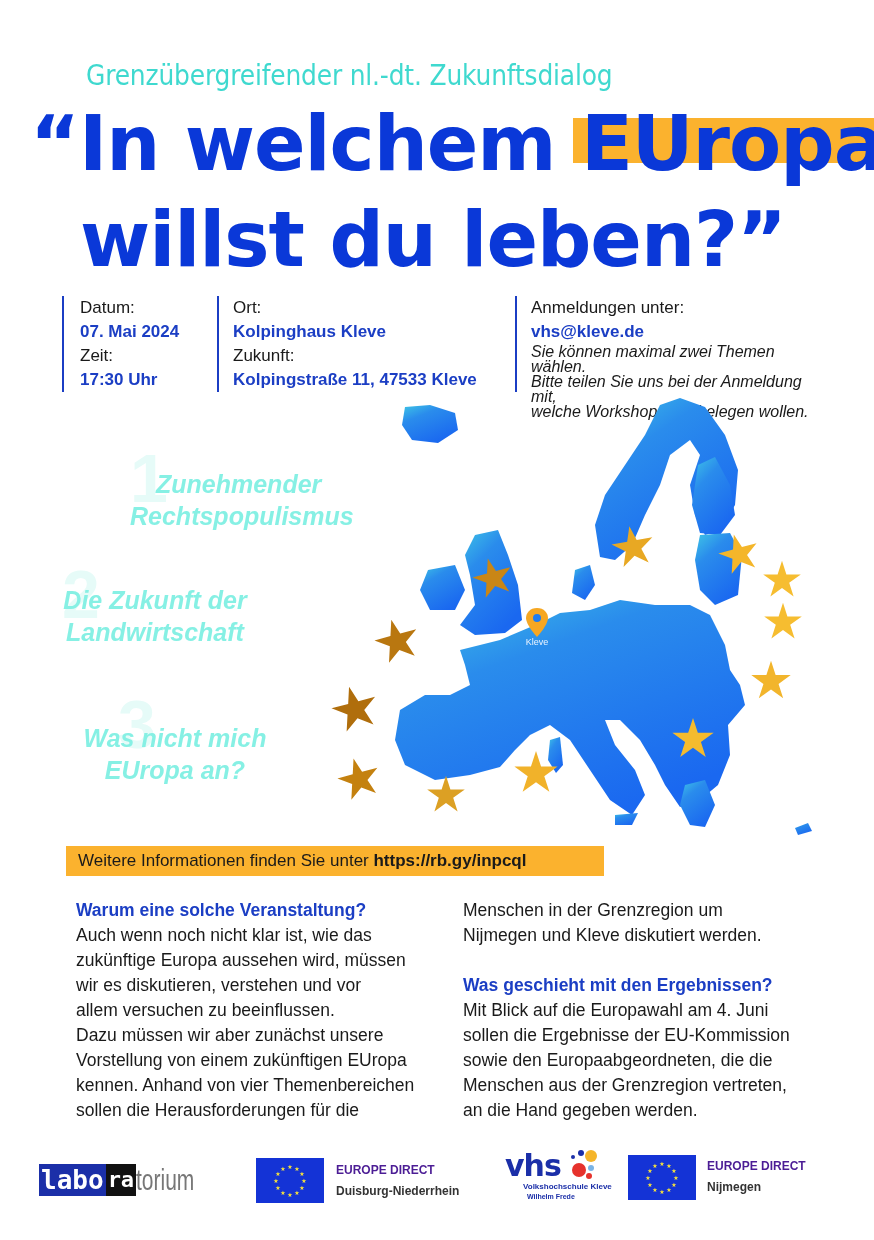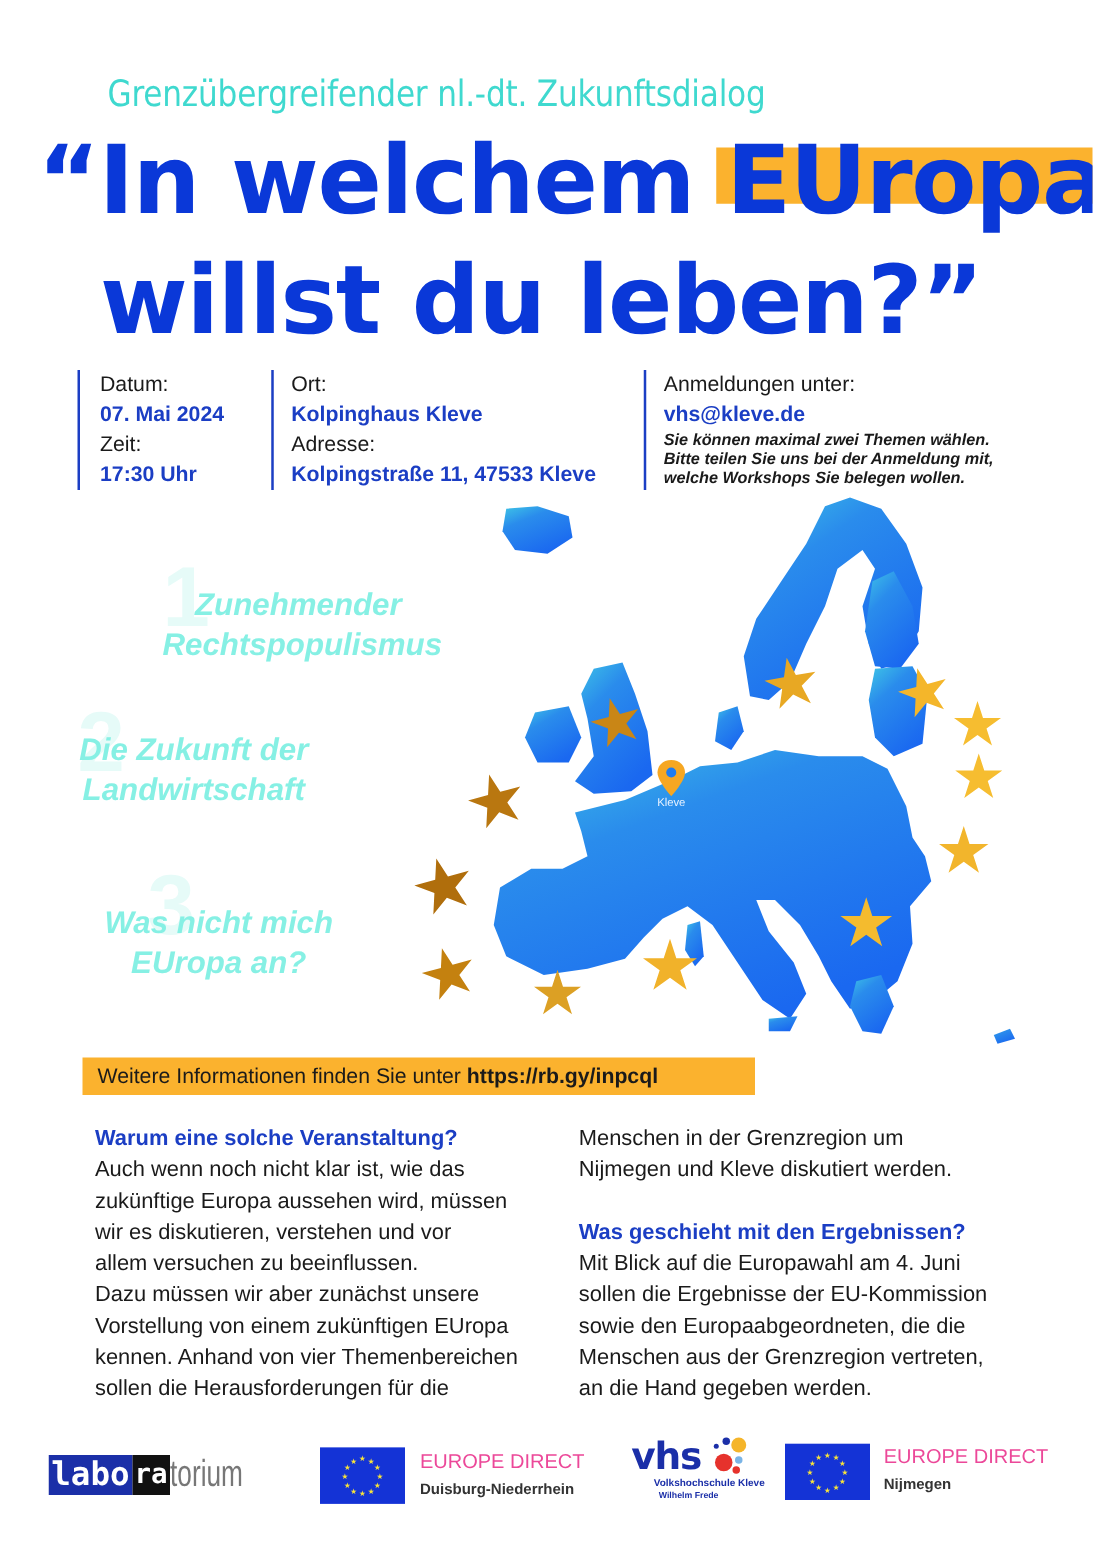--- a/index.html
+++ b/index.html
@@ -27,21 +27,21 @@
       background: #fbb22e; z-index: 0;
     }
     .hl-text { position: relative; z-index: 1; }
 
     .info { position: absolute; top: 296px; height: 96px; border-left: 2px solid #1b3ec4; padding-left: 14px; }
     .info.c1 { left: 62px; width: 150px; padding-left: 16px; }
     .info.c2 { left: 217px; width: 290px; }
     .info.c3 { left: 515px; width: 300px; }
     .info .lbl { font-size: 17px; line-height: 24px; color: #1a1a1a; }
     .info .val { font-size: 17px; line-height: 24px; font-weight: bold; color: #1b3ec4; white-space: nowrap; }
-    .info .note { font-size: 13px; line-height: 15px; font-style: italic; color: #1a1a1a; font-weight: bold; }
+    .info .note { font-size: 16px; line-height: 15px; font-style: italic; color: #1a1a1a; }
 
     .topic { position: absolute; font-weight: bold; font-style: italic; color: #86f0e4; font-size: 25px; line-height: 32px; text-align: center; }
     .topic .num {
       position: absolute; font-size: 68px; font-style: normal; color: #e6fbf8; font-weight: bold; z-index: 0; line-height: 1;
     }
     .topic .txt { position: relative; z-index: 1; display: block; }
     .t1 { left: 130px; top: 468px; width: 260px; text-align: left; }
     .t1 .num { left: 0px; top: -24px; }
     .t1 .txt.a { padding-left: 26px; }
     .t2 { left: 40px; top: 584px; width: 230px; }
@@ -64,21 +64,21 @@
     .col p { white-space: pre-line; }
     .gap { height: 25px; }
 
     .logos { position: absolute; top: 1150px; left: 0; width: 874px; height: 60px; }
     .lab { position: absolute; left: 39px; top: 14px; height: 32px; display: flex; align-items: flex-start; }
     .lab .p1 { background: #1b2fa8; color: #fff; font-family: "DejaVu Sans Mono", monospace; font-weight: bold; font-size: 26px; line-height: 32px; padding: 0 2px; }
     .lab .p2 { background: #111; color: #fff; font-family: "DejaVu Sans Mono", monospace; font-weight: bold; font-size: 22px; line-height: 32px; padding: 0 2px; }
     .lab .p3 { color: #777; font-family: "Liberation Sans", sans-serif; font-size: 30px; line-height: 32px; transform: scaleX(0.7); transform-origin: left; }
     .euflag { position: absolute; width: 68px; height: 45px; background: #1433d6; }
     .ed { position: absolute; }
-    .ed .t { font-weight: normal; color: #ec4899; font-size: 16px; line-height: 20px; white-space: nowrap; }
+    .ed .t { font-weight: bold; color: #4c1d95; font-size: 12px; line-height: 20px; white-space: nowrap; }
     .ed .s { font-weight: bold; color: #333; font-size: 12px; line-height: 22px; white-space: nowrap; }
     .vhs { position: absolute; left: 505px; top: 0px; width: 110px; height: 60px; }
     .vhs .big { font-family: "DejaVu Sans", sans-serif; font-weight: bold; font-size: 30px; color: #1b2fa8; line-height: 32px; letter-spacing: -1px; }
     .vhs .sm1 { font-size: 8px; font-weight: bold; color: #1b2fa8; line-height: 10px; white-space: nowrap; margin-left: 18px; }
     .vhs .sm2 { font-size: 7px; font-weight: bold; color: #1b2fa8; line-height: 9px; padding-left: 22px; white-space: nowrap; }
   </style>
 </head>
 <body>
 
 <div class="subtitle">Grenzübergreifender nl.-dt. Zukunftsdialog</div>
@@ -92,21 +92,21 @@
 
 <div class="info c1">
   <div class="lbl">Datum:</div>
   <div class="val">07. Mai 2024</div>
   <div class="lbl">Zeit:</div>
   <div class="val">17:30 Uhr</div>
 </div>
 <div class="info c2">
   <div class="lbl">Ort:</div>
   <div class="val">Kolpinghaus Kleve</div>
-  <div class="lbl">Adresse:</div>
+  <div class="lbl">Zukunft:</div>
   <div class="val">Kolpingstraße 11, 47533 Kleve</div>
 </div>
 <div class="info c3">
   <div class="lbl">Anmeldungen unter:</div>
   <div class="val">vhs@kleve.de</div>
   <div class="note">Sie können maximal zwei Themen wählen.</div>
   <div class="note">Bitte teilen Sie uns bei der Anmeldung mit,</div>
   <div class="note">welche Workshops Sie belegen wollen.</div>
 </div>
 

